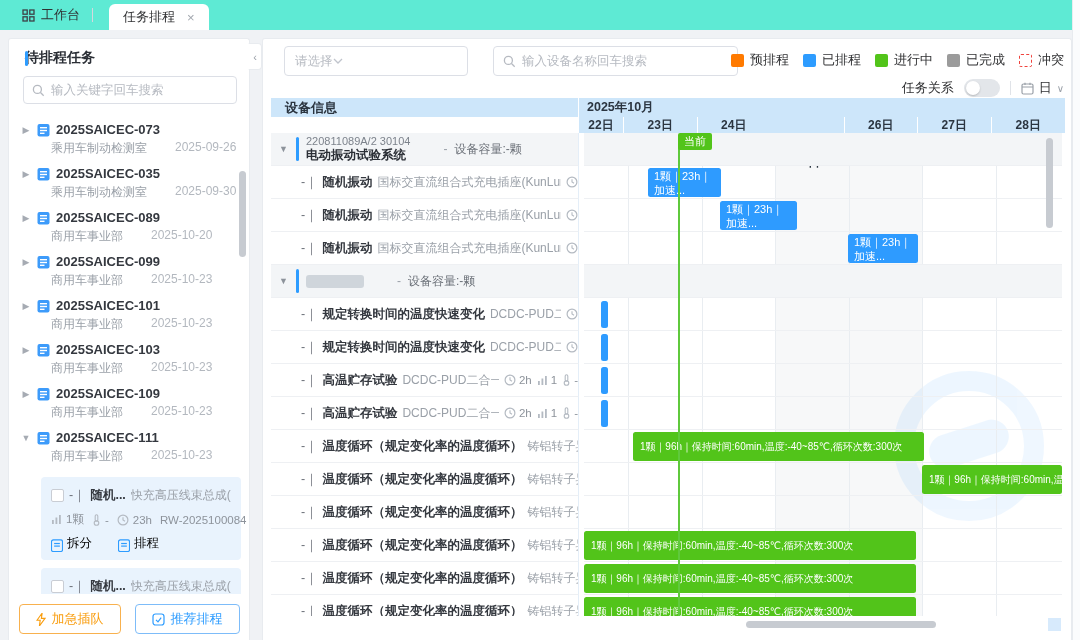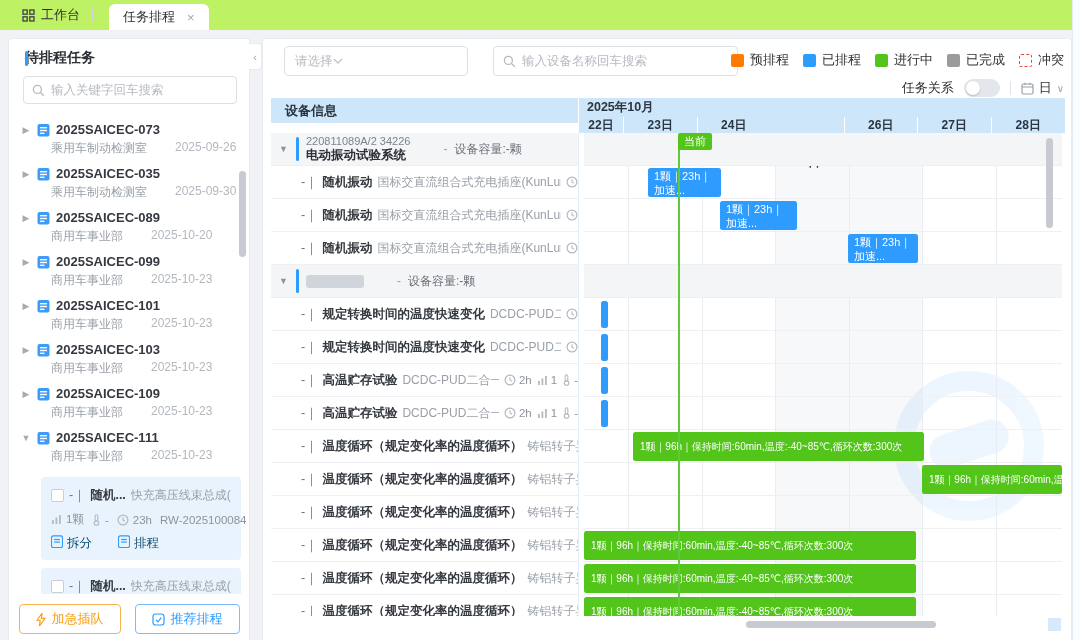--- a/index.html
+++ b/index.html
@@ -1,20 +1,20 @@
 <!DOCTYPE html>
 <html><head>
 <meta charset="utf-8">
 <style>
   * { margin:0; padding:0; box-sizing:border-box; }
   html,body { width:1080px; height:640px; overflow:hidden;
     font-family:"Liberation Sans","DejaVu Sans",sans-serif; background:#f0f2f5; color:#303133; }
 
   
-  .topbar { position:absolute; top:0; left:0; width:1080px; height:30px; background:#bef264;
+  .topbar { position:absolute; top:0; left:0; width:1080px; height:30px; background:#5eead4;
     display:flex; align-items:center; }
   .tab-home { display:flex; align-items:center; gap:6px; padding:0 12px 0 22px; font-size:13px; color:#303133; height:30px; cursor:default; }
   .tab-sep { width:1px; height:14px; background:#d4d8de; }
   .tab-active { display:flex; align-items:center; gap:12px; margin-left:16px; height:26px; align-self:flex-end;
     background:#fff; border-radius:6px 6px 0 0; padding:0 14px; font-size:13px; color:#303133; }
   .tab-close { color:#a2a7ae; font-size:13px; cursor:pointer; }
 
   
   .sidebar { position:absolute; left:8px; top:38px; bottom:0; width:242px; background:#fff;
     border:1px solid #e8ebef; border-bottom:none; border-radius:3px 3px 0 0; }
@@ -37,21 +37,21 @@
   .tree-line2 .date { color:#b3b8bf; }
   .task-card { width:152px; margin:8px 8px 8px 32px; width:200px; background:#e9f3fd; border-radius:4px;
     padding:10px 10px 8px 10px; }
   .card-row1 { display:flex; align-items:center; gap:5px; font-size:12.5px; white-space:nowrap; overflow:hidden; }
   .checkbox { width:13px; height:13px; border:1px solid #c9cdd4; border-radius:2px; background:#fff; flex:0 0 13px; cursor:pointer; }
   .card-name { font-weight:bold; color:#34383f; }
   .card-dash { color:#6a6f77; }
   .card-spec { color:#9aa0a8; font-size:12px; overflow:hidden; }
   .card-meta { display:flex; align-items:center; gap:4px; margin-top:8px; font-size:11.5px; color:#8d939b; white-space:nowrap; }
   .card-actions { display:flex; gap:26px; margin-top:8px; }
-  .card-link { display:flex; align-items:flex-start; gap:4px; color:#0c4a6e; font-size:12.5px; cursor:pointer; }
+  .card-link { display:flex; align-items:flex-end; gap:4px; color:#000000; font-size:12.5px; cursor:pointer; }
   .sb-buttons { position:absolute; left:0; bottom:6px; width:240px; display:flex; justify-content:center; gap:14px; }
   .btn { height:30px; border-radius:4px; background:#fff; display:flex; align-items:center; justify-content:center;
     gap:6px; font-size:13px; cursor:pointer; padding:0 16px; }
   .btn-urgent { border:1px solid #f8b14e; color:#f99d0e; }
   .btn-recommend { border:1px solid #7dbcf9; color:#2d9cff; }
 
   
   .main { position:absolute; left:262px; top:38px; bottom:0; width:810px; background:#fff;
     border:1px solid #e8ebef; border-bottom:none; border-radius:3px 3px 0 0; overflow:hidden; }
   .flt-select { position:absolute; left:21px; top:7px; width:184px; height:30px; border:1px solid #dcdfe6;
@@ -67,21 +67,21 @@
   .legend-swatch.dashed { background:#fff !important; border:1.5px dashed #f0433d; }
   .subctl { position:absolute; right:7px; top:40px; display:flex; align-items:center; gap:10px; font-size:13px; color:#303133; }
   .toggle { width:36px; height:18px; border-radius:9px; background:#e3e6ea; position:relative; cursor:pointer; }
   .toggle .knob { position:absolute; left:2px; top:2px; width:14px; height:14px; border-radius:50%; background:#fff;
     box-shadow:0 1px 2px rgba(0,0,0,.2); }
   .subctl .div { width:1px; height:14px; background:#e0e3e8; }
   .viewmode { display:flex; align-items:center; gap:5px; cursor:pointer; color:#303133; }
   .viewmode .chev { color:#9aa0a8; font-size:10px; }
 
   
-  .gantt-hdr-left { position:absolute; left:8px; top:59px; width:308px; height:25px; background:#cde6fa;
+  .gantt-hdr-left { position:absolute; left:8px; top:59px; width:308px; height:19px; background:#cde6fa;
     border-right:1px solid #fff; display:flex; align-items:center; padding-left:14px;
     font-size:13px; color:#2b3540; font-weight:bold; }
   .gantt-hdr-month { position:absolute; left:316px; top:59px; width:486px; height:19px; background:#cde6fa;
     font-size:12.5px; font-weight:bold; color:#2b3540; line-height:19px; padding-left:8px; }
   .gantt-hdr-days { position:absolute; left:316px; top:78px; width:486px; height:16px; background:#cde6fa; }
   .day-cell { position:absolute; top:0; height:16px; font-size:12px; font-weight:bold; color:#2b3540;
     display:flex; align-items:center; justify-content:center; border-left:1px solid #ffffff; }
   .rows-viewport { position:absolute; left:8px; top:94px; width:794px; height:483px; overflow:hidden; }
   .g-left { position:absolute; left:0; top:0; width:308px; }
   .g-chart { position:absolute; left:313px; top:0; width:478px; }
@@ -465,21 +465,21 @@
       <div class="day-cell" style="left: 411.5px; width: 74.5px;">28日</div>
     </div>
 
   <div class="rows-viewport">
     <div class="g-left" id="g-left">
         <div class="g-row group" style="top: 0px;">
           <div class="lbl-group">
             <span class="grp-caret">▼</span>
             <span class="grp-bar"></span>
             <span class="grp-lines">
-              <span class="grp-code">220811089A/2 34226</span>
+              <span class="grp-code">220811089A/2 30104</span>
               <span class="grp-name">电动振动试验系统</span>
             </span>
             <span class="grp-sep">-</span>
             <span class="grp-cap">设备容量:-颗</span>
           </div>
         </div>
         <div class="g-row" style="top: 33px;">
           <div class="lbl-task">
             <span class="lbl-dash">-｜</span>
             <span class="lbl-name">随机振动</span>

